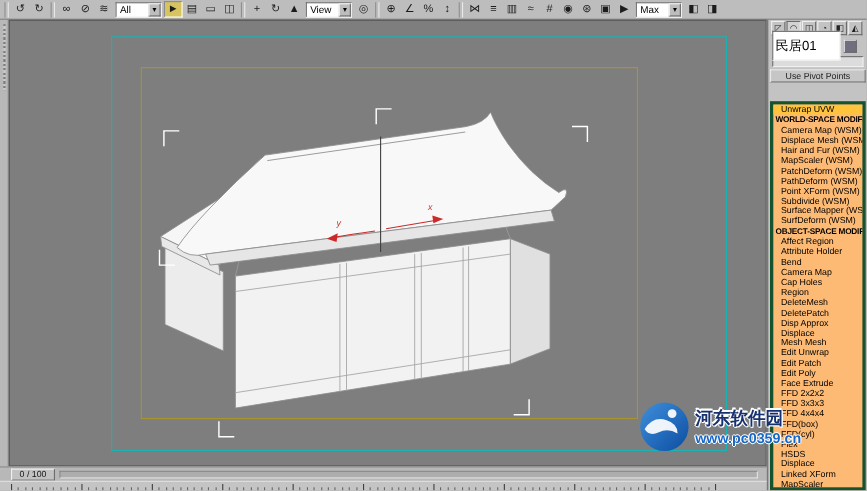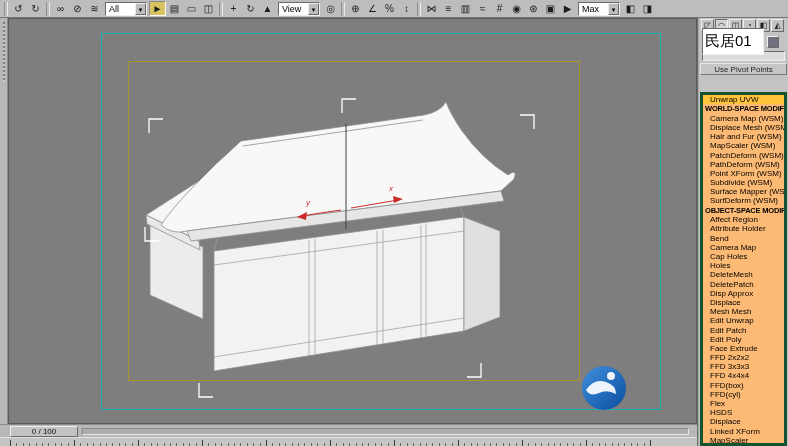--- a/index.html
+++ b/index.html
@@ -37,34 +37,34 @@
   .wm-url { font-size:9px; color:#949494; letter-spacing:.5px; }
 
   
   .divider-v { position:absolute; left:697px; top:18px; width:2px; height:428px; background:#a8a8a8; border-left:1px solid #6e6e6e; }
   .panel { position:absolute; left:699px; top:18px; width:89px; height:428px; background:#c3c3c3; }
   .cp-tabs { display:flex; gap:1px; padding:1px 2px; height:15px; }
   .cp-tab { width:13px; height:13px; line-height:12px; text-align:center; font-size:8px; color:#222; background:#c3c3c3;
             border:1px solid; border-color:#efefef #6b6b6b #6b6b6b #efefef; }
   .cp-tab.active { border-color:#6b6b6b #efefef #efefef #6b6b6b; background:#d2d2d2; }
   .name-row { display:flex; align-items:center; gap:3px; padding:2px 3px; height:17px; }
-  .obj-name { width:62px; height:27px; font-size:15px; font-family:"Liberation Sans",sans-serif; background:#fff; padding:0 2px;
+  .obj-name { width:62px; height:27px; font-size:12px; font-family:"Liberation Sans",sans-serif; background:#fff; padding:0 2px;
               border:1px solid; border-color:#6b6b6b #efefef #efefef #6b6b6b; }
   .swatch { width:12px; height:12px; background:#6f6f7e; border:1px solid; border-color:#efefef #6b6b6b #6b6b6b #efefef; }
   .combo { height:10px; margin:1px 3px 2px 3px; background:#dcdcdc; border:1px solid; border-color:#6b6b6b #efefef #efefef #6b6b6b; }
   .pivot-row { height:12px; line-height:11px; text-align:center; font-size:8px; color:#222; background:#c6c6c6; margin:0 1px;
                border:1px solid; border-color:#e8e8e8 #777 #777 #e8e8e8; }
   .mod-list { position:absolute; left:1px; right:1px; top:74px; bottom:0; background:#fdba74; border:3px solid #14532d; overflow:hidden; }
   .mod-row { height:9.2px; line-height:9.2px; font-size:8px; color:#000; padding-left:7px; white-space:nowrap; }
   .mod-header { height:9.6px; line-height:9.6px; font-size:7.5px; font-weight:bold; letter-spacing:-0.2px; color:#000; padding-left:2px; white-space:nowrap; }
 
   
   .timeslider { position:absolute; left:0; top:424px; width:697px; height:13px; background:#b8b8b8;
                 border-top:1px solid #8a8a8a; display:flex; align-items:center; }
-  .ts-handle { margin-left:10px; width:68px; height:11px; line-height:10px; text-align:center; font-size:8px; color:#111;
+  .ts-handle { margin-left:10px; width:40px; height:11px; line-height:10px; text-align:center; font-size:8px; color:#111;
                background:#c2c2c2; border:1px solid; border-color:#efefef #6b6b6b #6b6b6b #efefef; }
   .ts-track { flex:1; height:7px; margin:0 8px 0 4px; background:#adadad; border:1px solid; border-color:#8a8a8a #e4e4e4 #e4e4e4 #8a8a8a; }
   .trackbar { position:absolute; left:0; top:437px; width:697px; height:9px; background:#c4c4c4; border-top:1px solid #e2e2e2; }
   .tick { position:absolute; bottom:0; width:1px; height:3px; background:#666; }
   .tick.major { height:6px; background:#3f3f3f; }
 
   
   .corner-logo { position:absolute; left:580px; top:364px; display:flex; align-items:center; gap:4px; z-index:40; }
   .logo-cn { font-size:16px; font-weight:bold; color:#17306e;
              text-shadow:1px 0 #fff,-1px 0 #fff,0 1px #fff,0 -1px #fff,1px 1px #fff,-1px -1px #fff; }
@@ -199,21 +199,21 @@
         <div class="mod-row">Point XForm (WSM)</div>
         <div class="mod-row">Subdivide (WSM)</div>
         <div class="mod-row">Surface Mapper (WSM)</div>
         <div class="mod-row">SurfDeform (WSM)</div>
         <div class="mod-header">OBJECT-SPACE MODIFIE</div>
         <div class="mod-row">Affect Region</div>
         <div class="mod-row">Attribute Holder</div>
         <div class="mod-row">Bend</div>
         <div class="mod-row">Camera Map</div>
         <div class="mod-row">Cap Holes</div>
-        <div class="mod-row">Holes</div>
+        <div class="mod-row">Region</div>
         <div class="mod-row">DeleteMesh</div>
         <div class="mod-row">DeletePatch</div>
         <div class="mod-row">Disp Approx</div>
         <div class="mod-row">Displace</div>
         <div class="mod-row">Mesh Mesh</div>
         <div class="mod-row">Edit Unwrap</div>
         <div class="mod-row">Edit Patch</div>
         <div class="mod-row">Edit Poly</div>
         <div class="mod-row">Face Extrude</div>
         <div class="mod-row">FFD 2x2x2</div>
@@ -342,15 +342,19 @@
       <defs>
         <linearGradient id="lg" x1="0" y1="0" x2="1" y2="1">
           <stop offset="0" stop-color="#3f8fdd"></stop>
             <stop offset="1" stop-color="#0c4da0"></stop>
         </linearGradient>
       </defs>
       <circle cx="24" cy="24" r="22" fill="url(#lg)"></circle>
       <path d="M6,26 Q14,14 26,18 Q36,21 36,30 Q27,25 19,29 Q10,33 6,26 Z" fill="#ffffff" opacity="0.92"></path>
       <circle cx="31" cy="12" r="4" fill="#ffffff" opacity="0.92"></circle>
     </svg>
+    <div class="logo-text">
+      <div class="logo-cn">河东软件园</div>
+      <div class="logo-url">www.pc0359.cn</div>
+    </div>
   </div>
 
 </div>
 
 </body></html>

